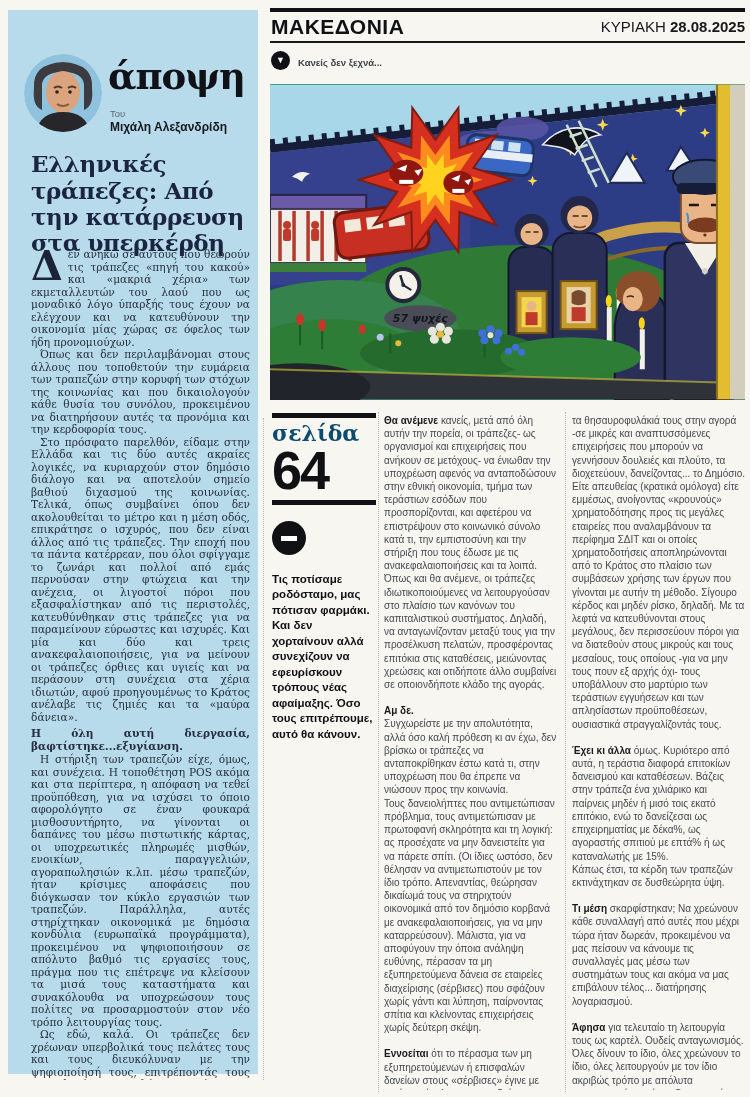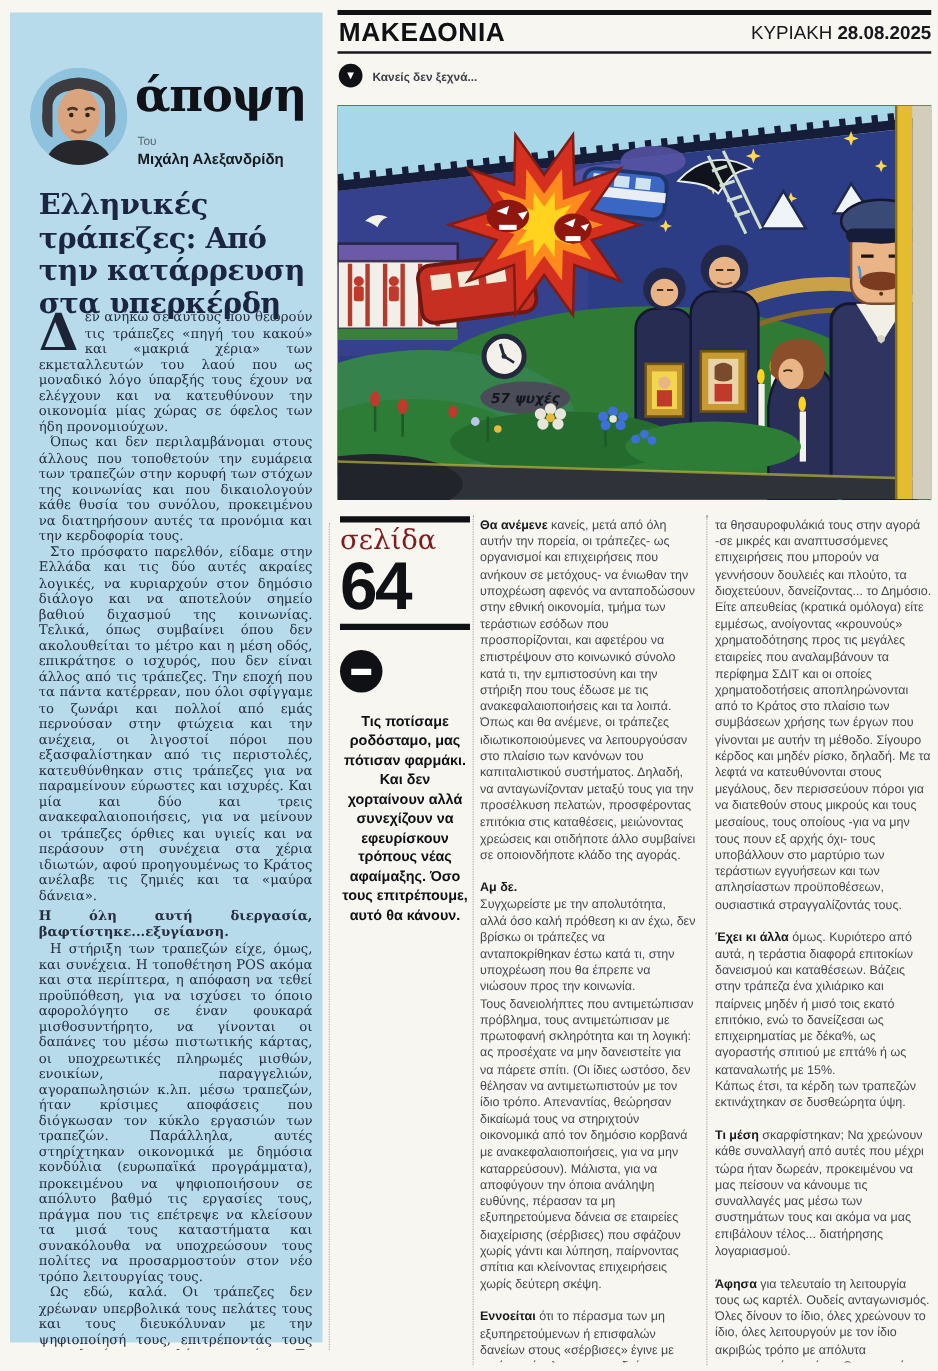--- a/index.html
+++ b/index.html
@@ -42,25 +42,25 @@
             color:#fff;font-size:9px;line-height:19px;text-align:center;}
   .photo-caption{position:absolute;left:298px;top:57px;font-size:9.5px;font-weight:bold;color:#3c4148;}
 
   
   .mural{position:absolute;left:270px;top:84px;width:475px;height:316px;background:#15803d;overflow:hidden;}
   .mural svg{display:block;}
 
   
   .pq-col{position:absolute;left:272px;top:413px;width:104px;}
   .pq-bar{height:5px;background:#101114;}
-  .selida{font-family:"DejaVu Serif","Liberation Serif",serif;font-weight:normal;font-size:22px;color:#7f1d1d;margin:2px 0 0;}
+  .selida{font-family:"DejaVu Serif","Liberation Serif",serif;font-weight:bold;font-size:22px;color:#0c4a6e;margin:2px 0 0;}
   .num64{font-weight:800;font-size:54px;line-height:.92;letter-spacing:-2px;color:#101114;margin:0 0 4px;}
   .quote-icon{width:34px;height:34px;border-radius:50%;background:#101114;margin-top:16px;position:relative;}
   .quote-icon::after{content:"";position:absolute;left:9px;top:15px;width:16px;height:5px;background:#fff;}
-  .pull-quote{margin-top:17px;font-size:11.5px;line-height:15.5px;font-weight:bold;color:#0e1013;text-align:center;}
+  .pull-quote{margin-top:17px;font-size:11.5px;line-height:15.5px;font-weight:bold;color:#0e1013;}
 
   
   .sans-col{position:absolute;top:414px;width:173px;height:676px;overflow:hidden;
             font-size:10px;line-height:13.2px;color:#43484f;}
   .sans-col p{margin:0;}
   .sans-col p.gap{margin-top:13px;}
   .sans-col strong{color:#17191d;}
   .col2{left:384px;}
   .col3{left:572px;}
   .vsep{position:absolute;width:0;border-left:1px dotted #b5b3ac;}

